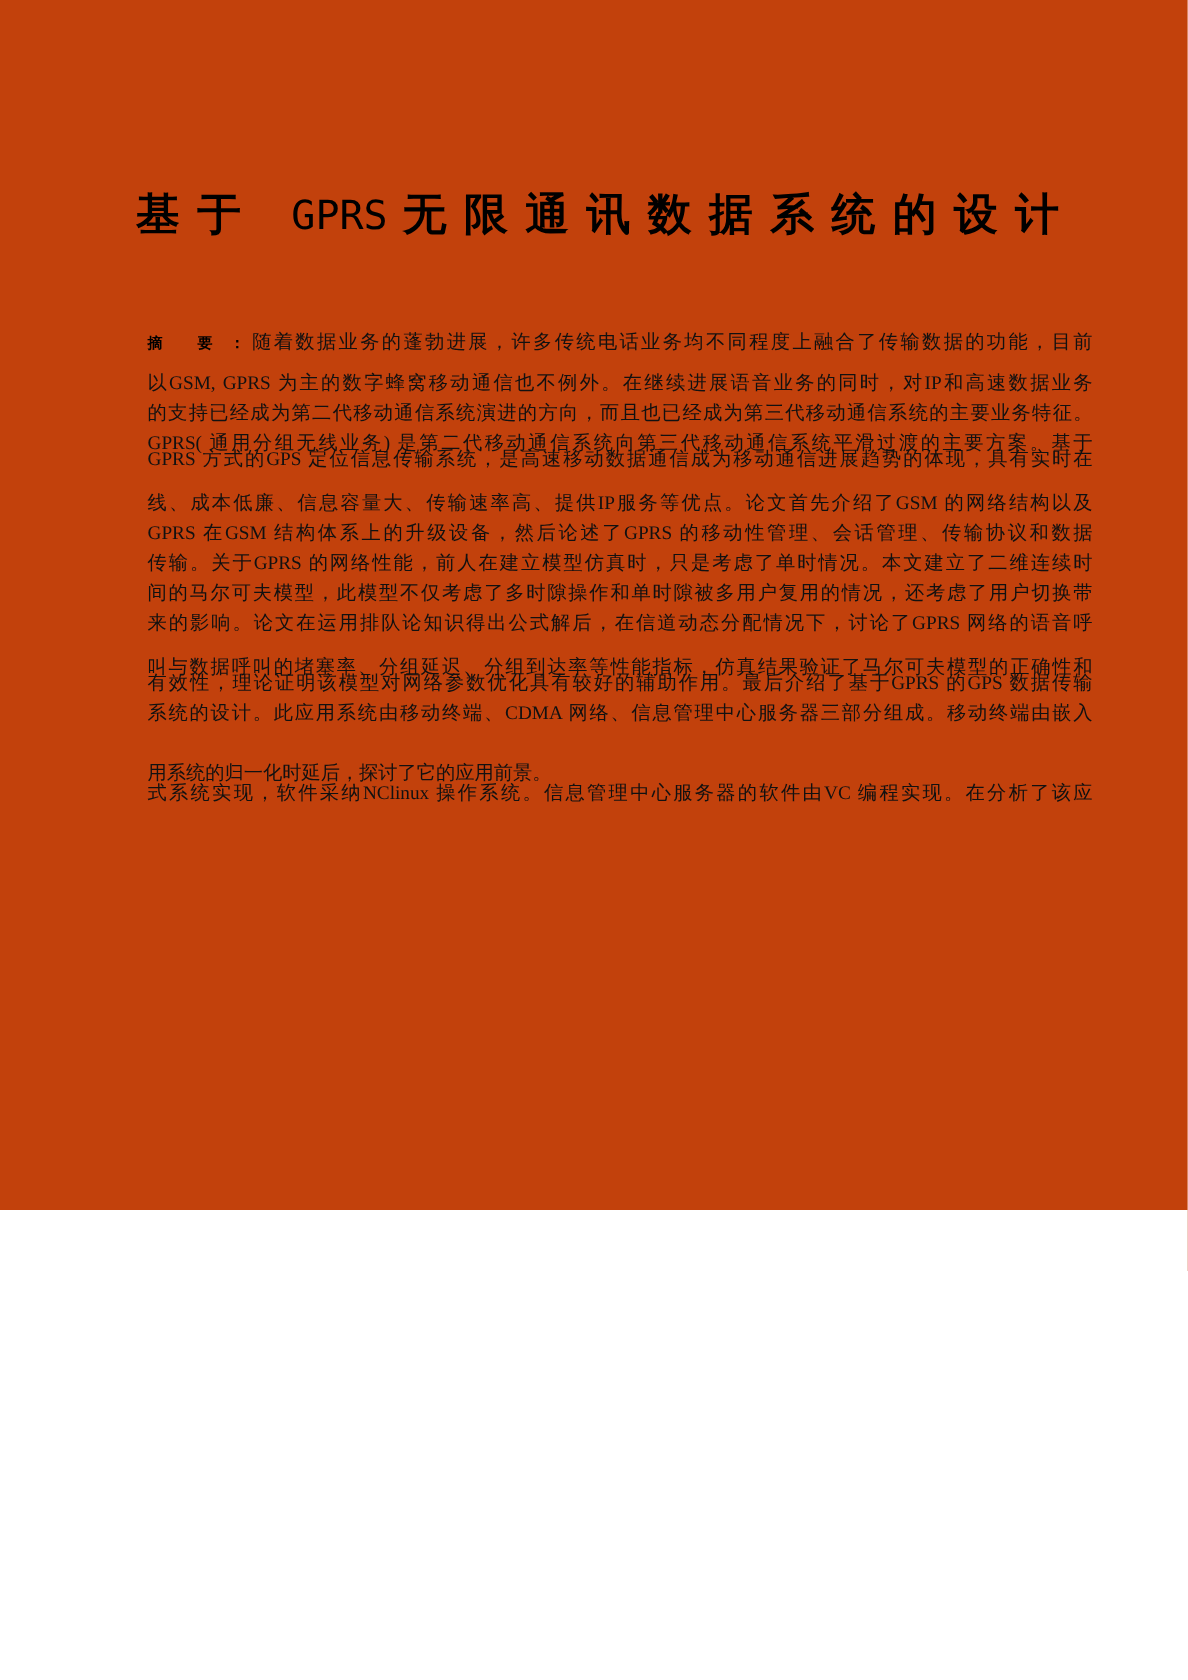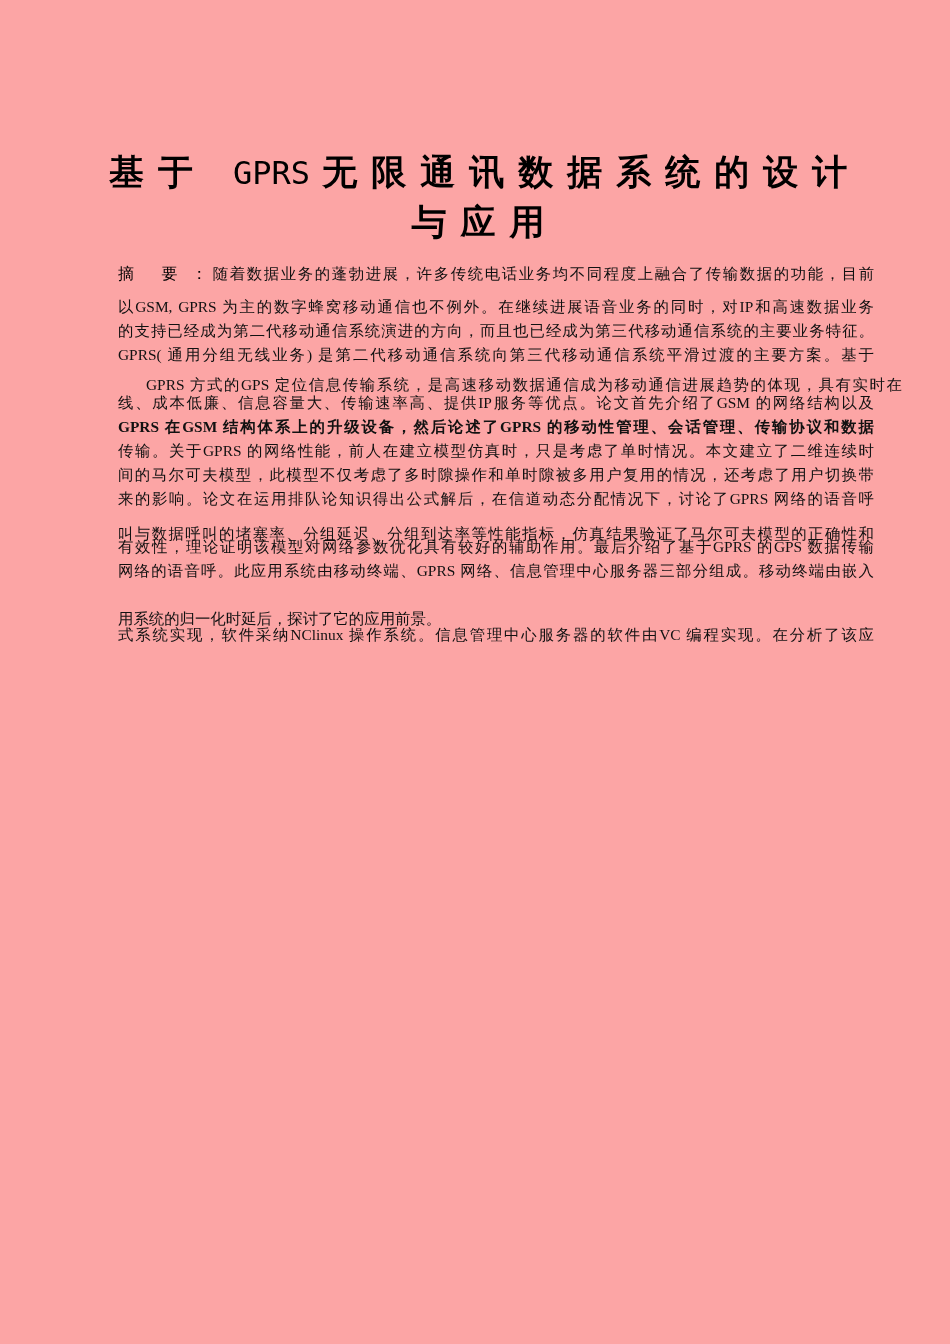--- a/index.html
+++ b/index.html
@@ -13,22 +13,22 @@
       position: relative;
       overflow: hidden;
       color: #000000;
       font-family: "DejaVu Serif", "Liberation Serif", serif;
     }
     .page {
       position: absolute;
       left: 0;
       top: 0;
       width: 950px;
-      height: 1344px;
-      background: #fca5a5;
+      height: 968px;
+      background: #c2410c;
     }
     .title {
       position: absolute;
       left: 100px;
       width: 770px;
       text-align: center;
       font-family: "DejaVu Serif", "Liberation Serif", serif;
       font-weight: bold;
       font-size: 35px;
       letter-spacing: 14px;
@@ -61,57 +61,56 @@
       white-space: nowrap;
       text-align: justify;
       text-align-last: justify;
       color: #111111;
     }
     .abs-line.last {
       text-align-last: left;
     }
     .abs-label {
       font-family: "DejaVu Sans", "Liberation Sans", sans-serif;
-      font-weight: normal;
-      font-size: 16px;
+      font-weight: bold;
+      font-size: 12px;
       color: #000;
     }
     .abs-label .ch2 {
       margin-left: 26px;
     }
     .abs-label .colon {
       margin-left: 12px;
       margin-right: 4px;
     }
     .first-line {
       top: 0px;
     }
   </style>
 </head>
 <body>
 
 <div class="page">
 
   <div class="title title-line-1"><span>基于</span> <span class="latin">GPRS</span><span>无限通讯数据系统的设计</span></div>
 
-  <div class="title title-line-2">与应用</div>
 
   <div class="abstract">
 
     <div class="abs-line first-line" style="top:0px;"><span class="abs-label"><span>摘</span><span class="ch2">要</span><span class="colon">：</span></span><span>随着数据业务的蓬勃进展，许多传统电话业务均不同程度上融合了传输数据的功能，目前</span></div>
 
     <div class="abs-line" style="top:33px;">以GSM, GPRS 为主的数字蜂窝移动通信也不例外。在继续进展语音业务的同时，对IP和高速数据业务</div>
     <div class="abs-line" style="top:57px;">的支持已经成为第二代移动通信系统演进的方向，而且也已经成为第三代移动通信系统的主要业务特征。</div>
     <div class="abs-line" style="top:81px;">GPRS( 通用分组无线业务)  是第二代移动通信系统向第三代移动通信系统平滑过渡的主要方案。基于</div>
-    <div class="abs-line" style="top:111px;margin-left:28px;">GPRS  方式的GPS 定位信息传输系统，是高速移动数据通信成为移动通信进展趋势的体现，具有实时在</div>
+    <div class="abs-line" style="top:94px;">GPRS  方式的GPS 定位信息传输系统，是高速移动数据通信成为移动通信进展趋势的体现，具有实时在</div>
     <div class="abs-line" style="top:129px;">线、成本低廉、信息容量大、传输速率高、提供IP服务等优点。论文首先介绍了GSM   的网络结构以及</div>
-    <div class="abs-line" style="top:153px;font-weight:bold;">GPRS  在GSM   结构体系上的升级设备，然后论述了GPRS  的移动性管理、会话管理、传输协议和数据</div>
+    <div class="abs-line" style="top:153px;">GPRS  在GSM   结构体系上的升级设备，然后论述了GPRS  的移动性管理、会话管理、传输协议和数据</div>
     <div class="abs-line" style="top:177px;">传输。关于GPRS  的网络性能，前人在建立模型仿真时，只是考虑了单时情况。本文建立了二维连续时</div>
     <div class="abs-line" style="top:201px;">间的马尔可夫模型，此模型不仅考虑了多时隙操作和单时隙被多用户复用的情况，还考虑了用户切换带</div>
     <div class="abs-line" style="top:225px;">来的影响。论文在运用排队论知识得出公式解后，在信道动态分配情况下，讨论了GPRS  网络的语音呼</div>
     <div class="abs-line" style="top:260px;">叫与数据呼叫的堵塞率、分组延迟、分组到达率等性能指标，仿真结果验证了马尔可夫模型的正确性和</div>
     <div class="abs-line" style="top:273px;">有效性，理论证明该模型对网络参数优化具有较好的辅助作用。最后介绍了基于GPRS  的GPS 数据传输</div>
-    <div class="abs-line" style="top:297px;">网络的语音呼。此应用系统由移动终端、GPRS  网络、信息管理中心服务器三部分组成。移动终端由嵌入</div>
+    <div class="abs-line" style="top:297px;">系统的设计。此应用系统由移动终端、CDMA  网络、信息管理中心服务器三部分组成。移动终端由嵌入</div>
     <div class="abs-line" style="top:321px;margin-top:40px;">式系统实现，软件采纳NClinux  操作系统。信息管理中心服务器的软件由VC  编程实现。在分析了该应</div>
     <div class="abs-line last" style="top:345px;">用系统的归一化时延后，探讨了它的应用前景。</div>
 
   </div>
 </div>
 
 </body></html>

